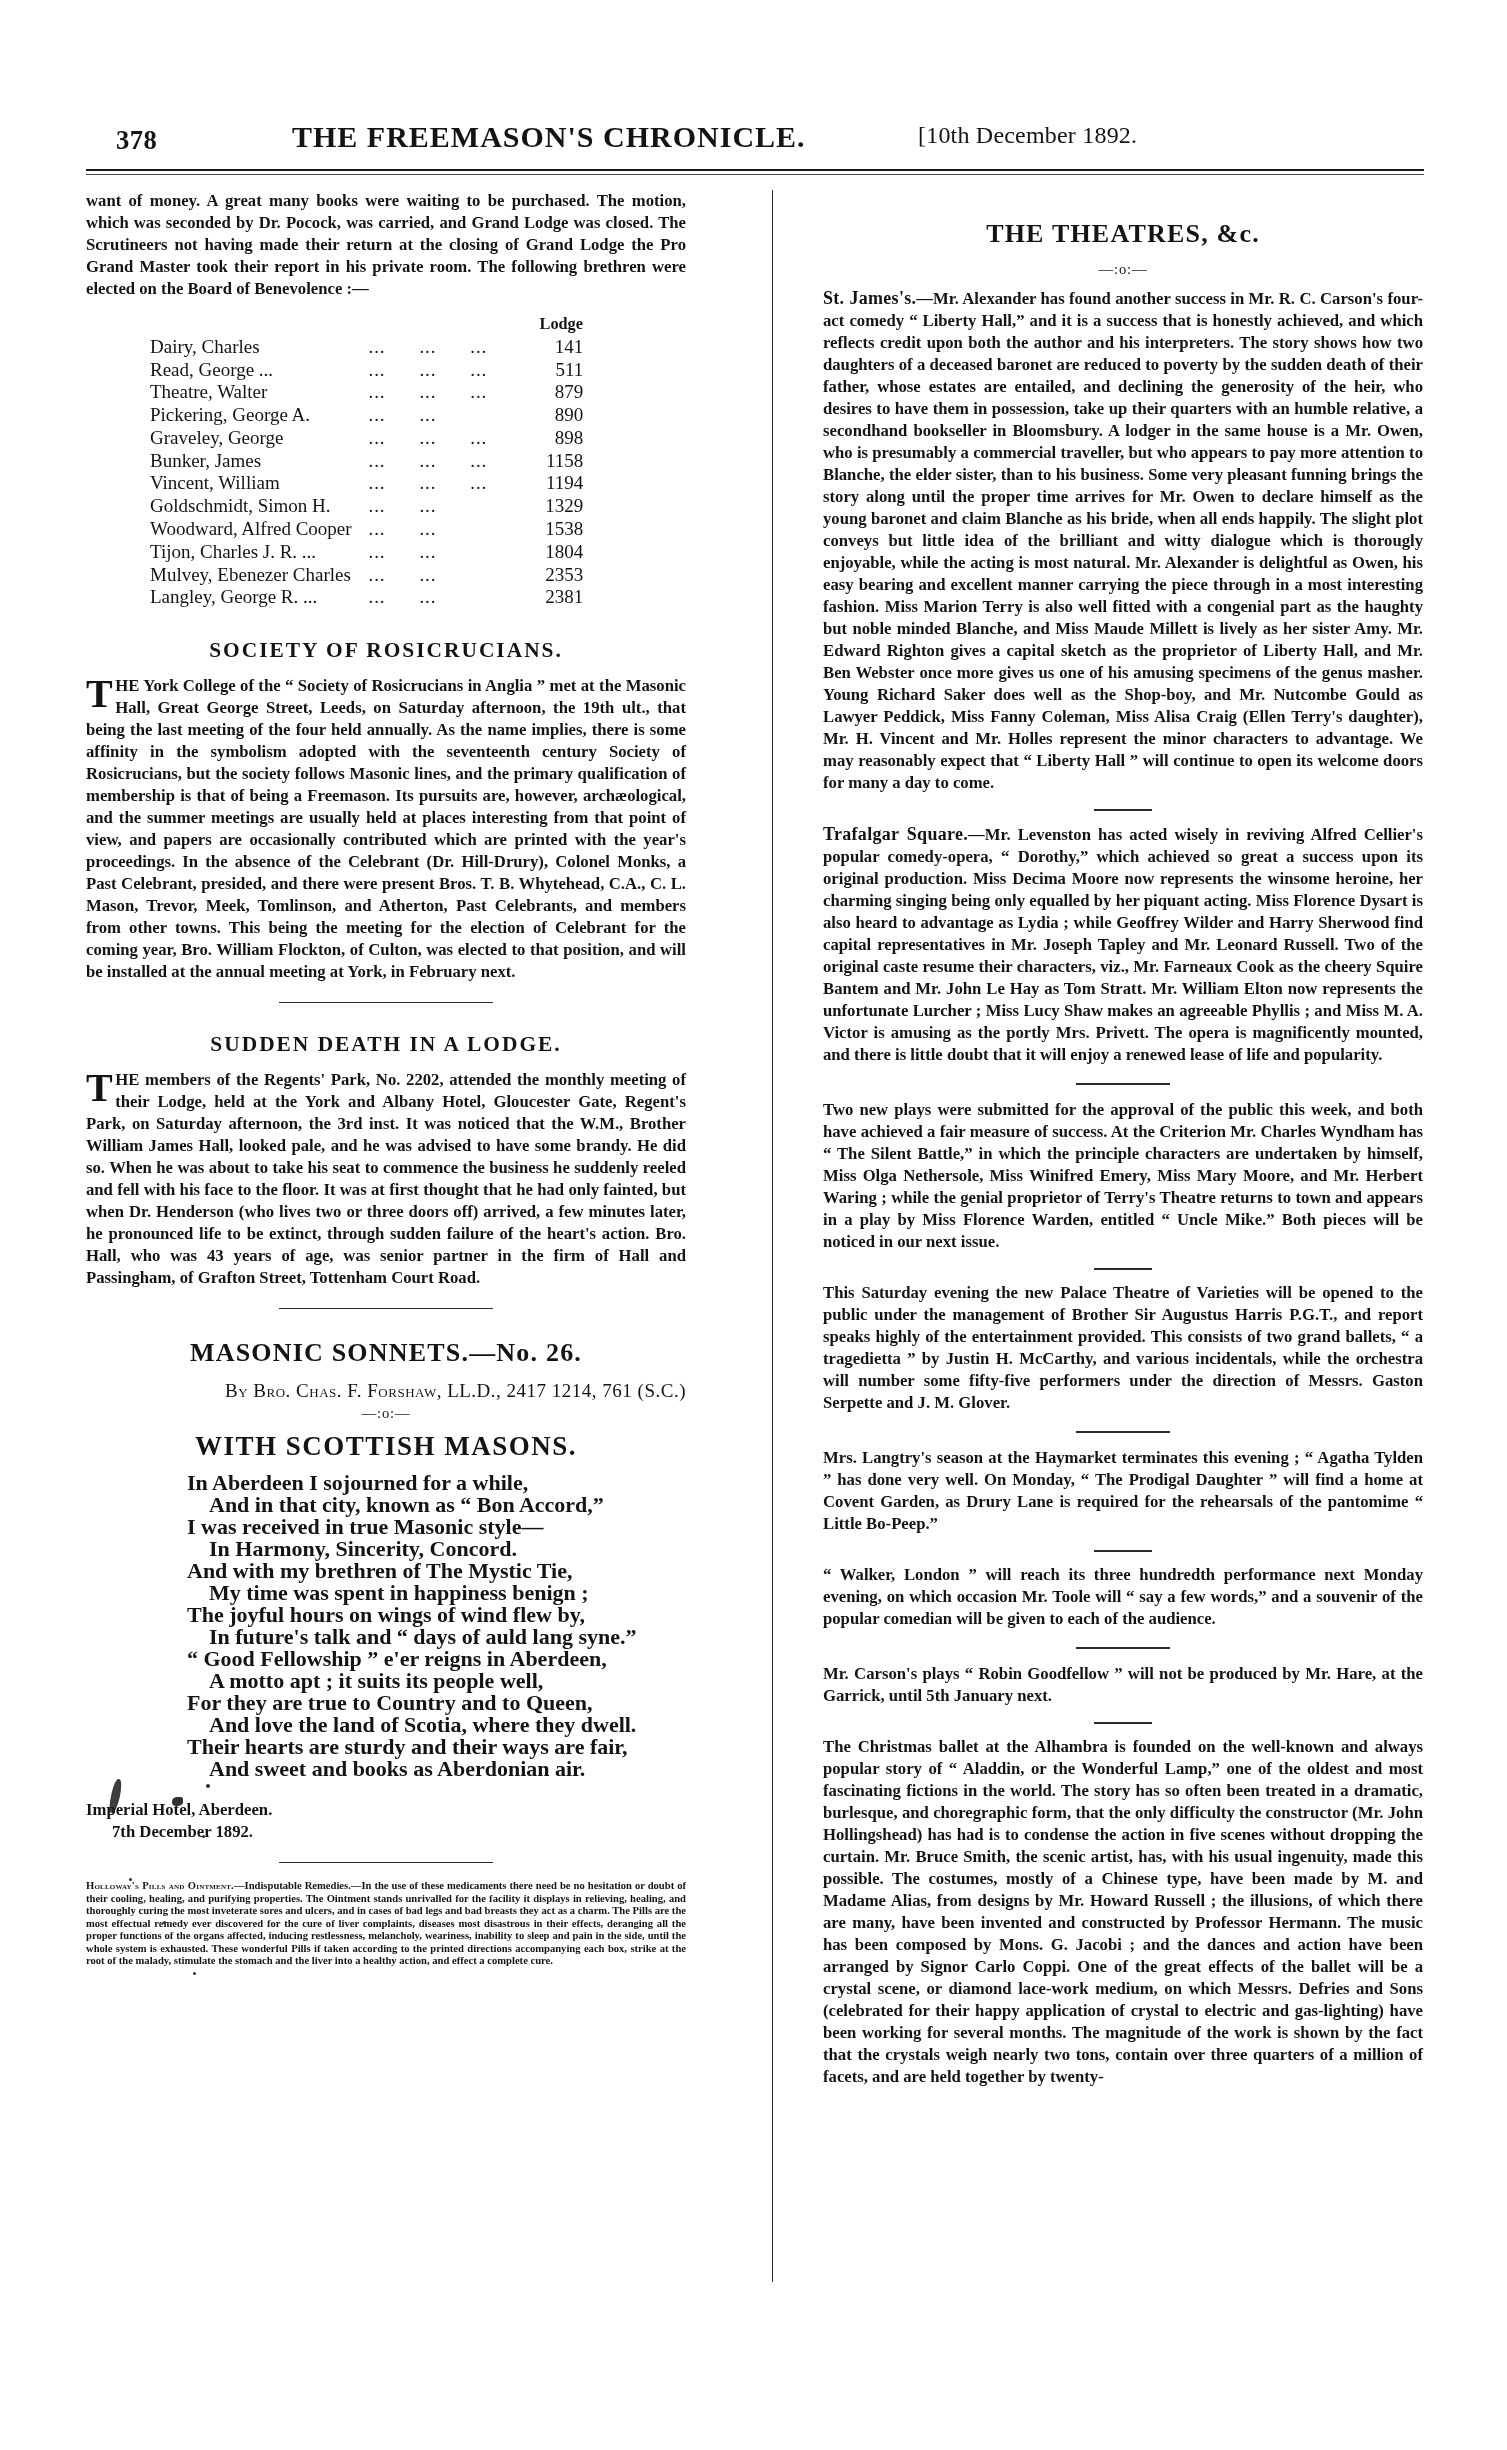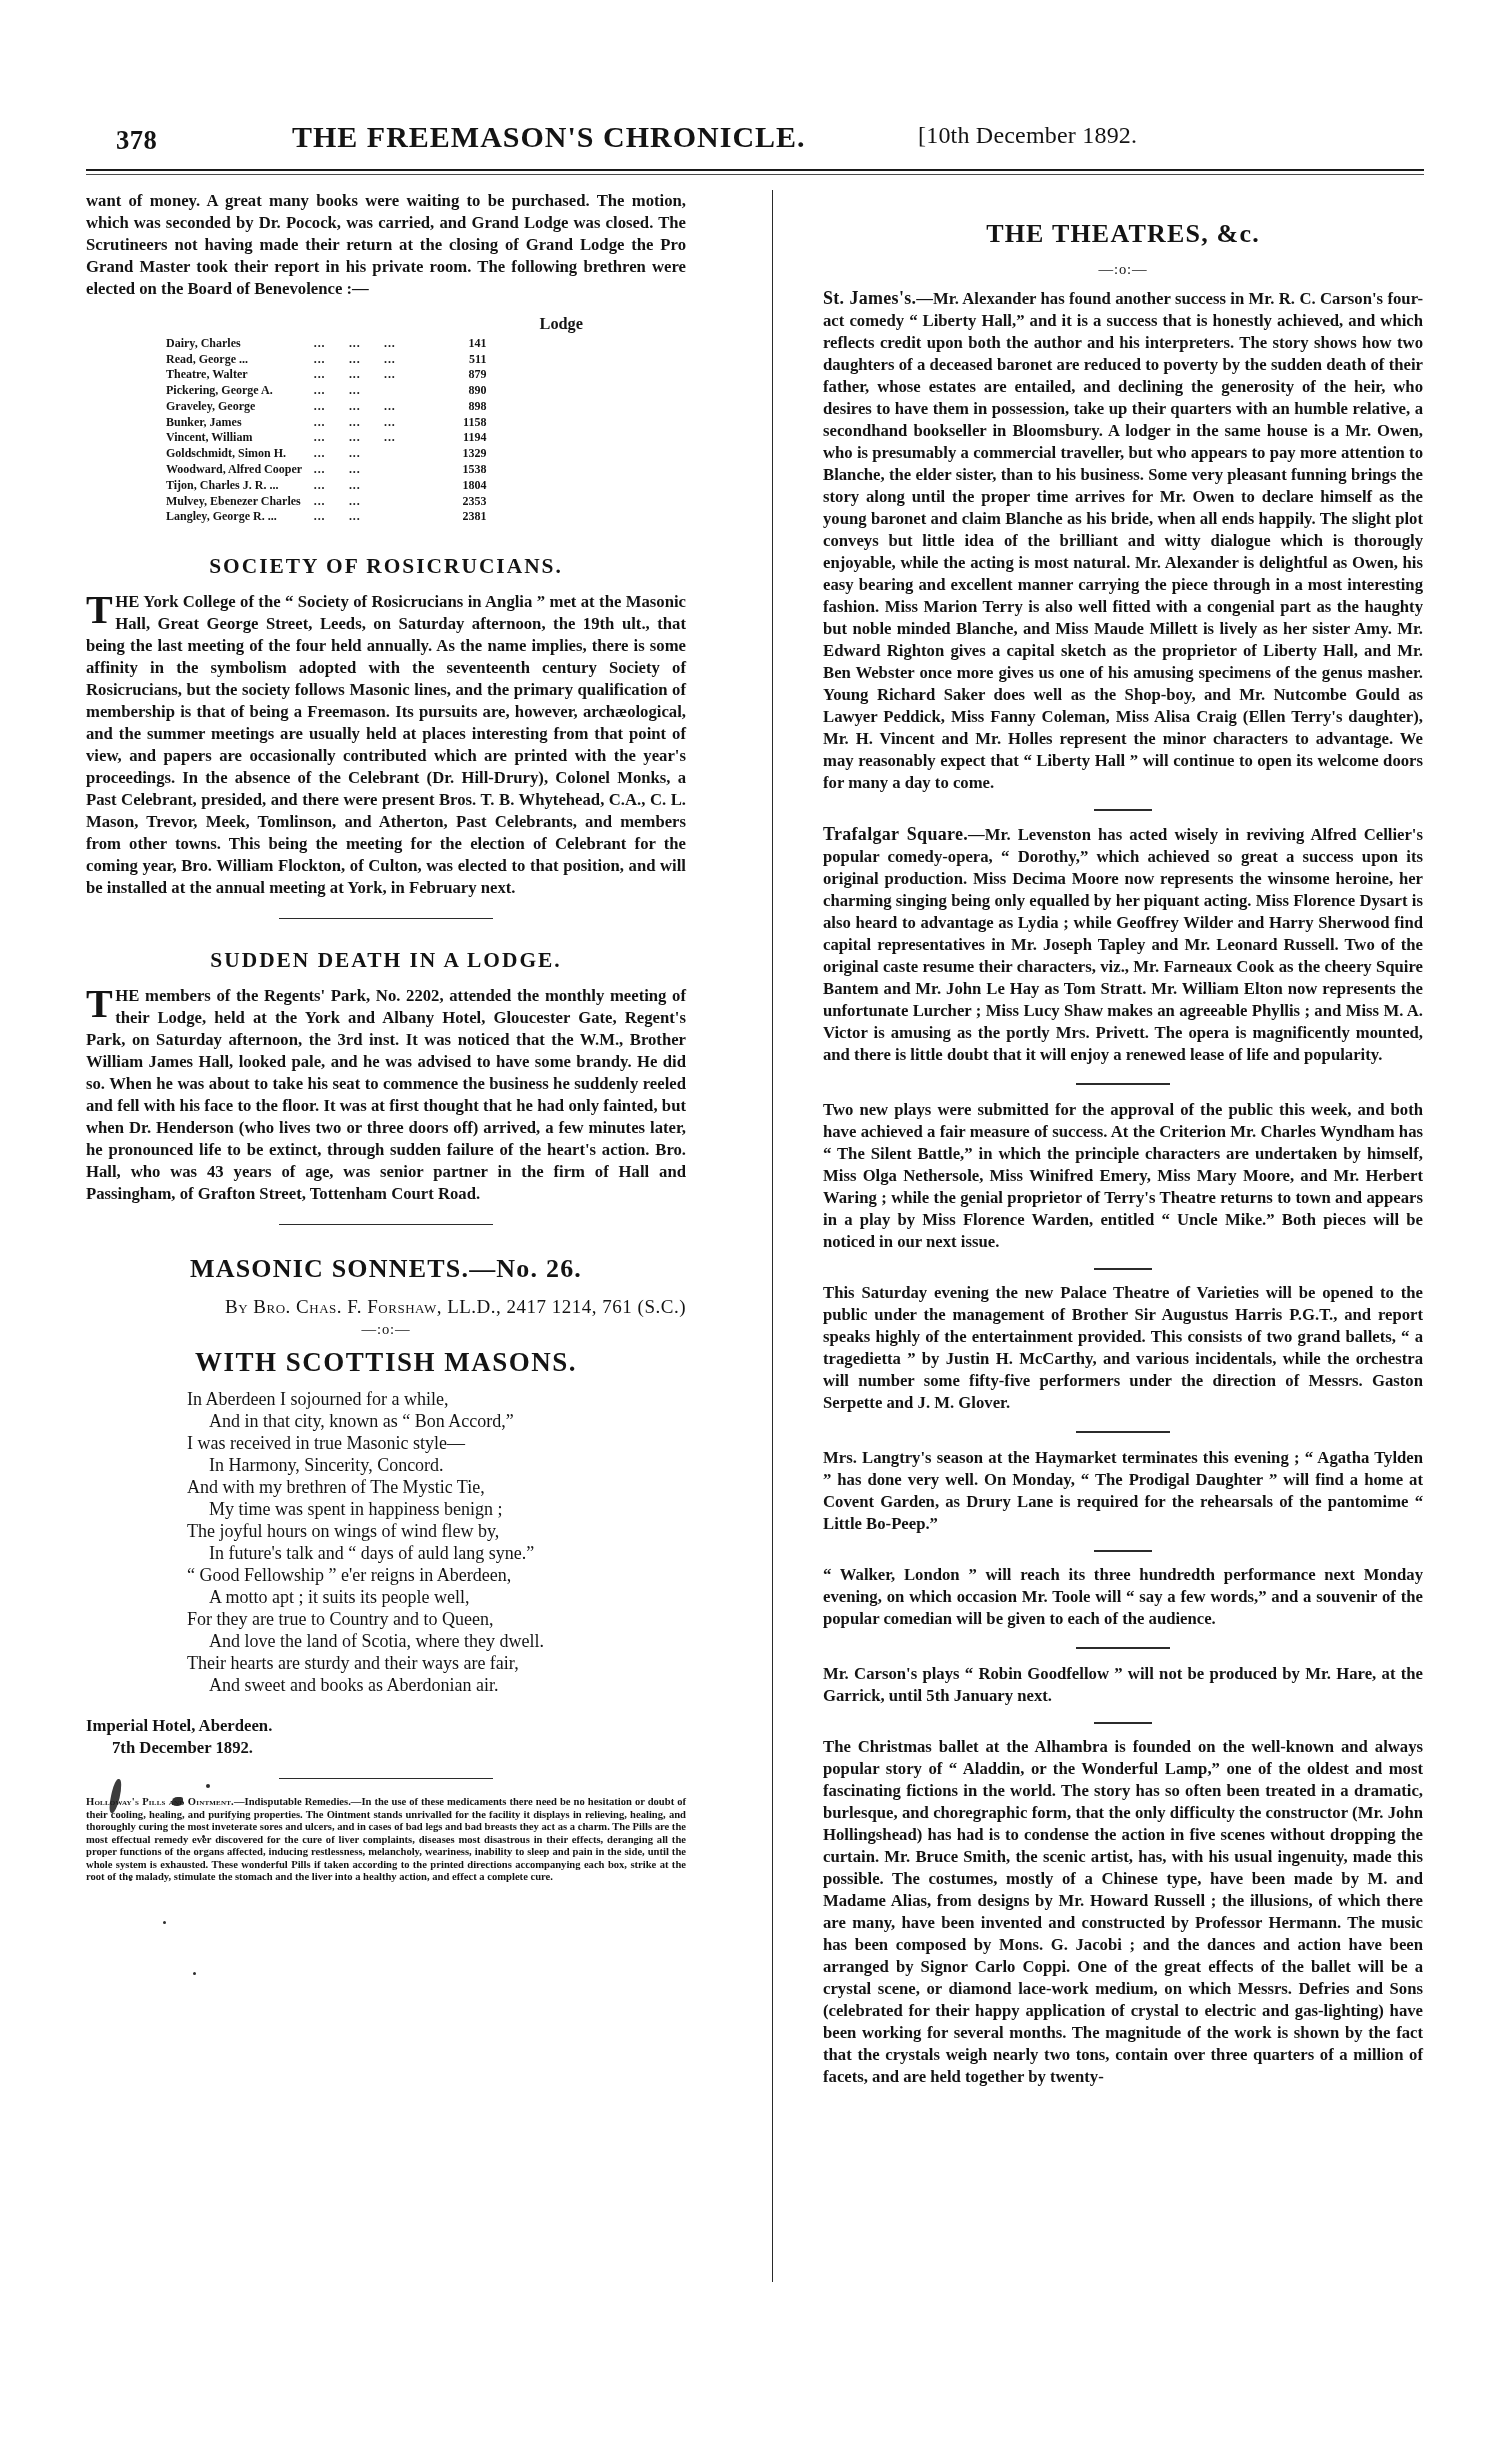--- a/index.html
+++ b/index.html
@@ -176,35 +176,35 @@
   .lodge-wrap { margin: 13.7px 0 0 0; }
   .lodge-head {
     text-align: right;
     padding-right: 103px;
     font-size: 16.3px;
     font-weight: 600;
     margin-bottom: 1.7px;
   }
   table.lodge {
     border-collapse: collapse;
-    margin-left: 80px;
-    font-size: 12px;
-    font-weight: 700;
+    margin-left: 64px;
+    font-size: 19px;
+    font-weight: 400;
   }
   table.lodge td { padding: 0.4px 0; vertical-align: baseline; }
   td.nm     { white-space: nowrap; padding-right: 5.1px; }
   td.dots   { white-space: nowrap; color: #222; padding-right: 3.4px; letter-spacing: 0.9px; }
   td.num    { text-align: right; width: 79px; white-space: nowrap; }
 
   
   .poem {
-    font-size: 18px;
+    font-size: 22px;
     line-height: 22px;
     margin: 8.6px 0 0 101px;
-    font-weight: 400;
+    font-weight: 700;
   }
   .poem .v  { white-space: nowrap; }
   .poem .v2 { white-space: nowrap; padding-left: 22px; }
   .poem-sig {
     font-size: 16.7px;
     line-height: 22px;
     margin: 19px 0 0 0;
     font-weight: 600;
   }
   .poem-sig .l2 { padding-left: 26px; display: block; }

